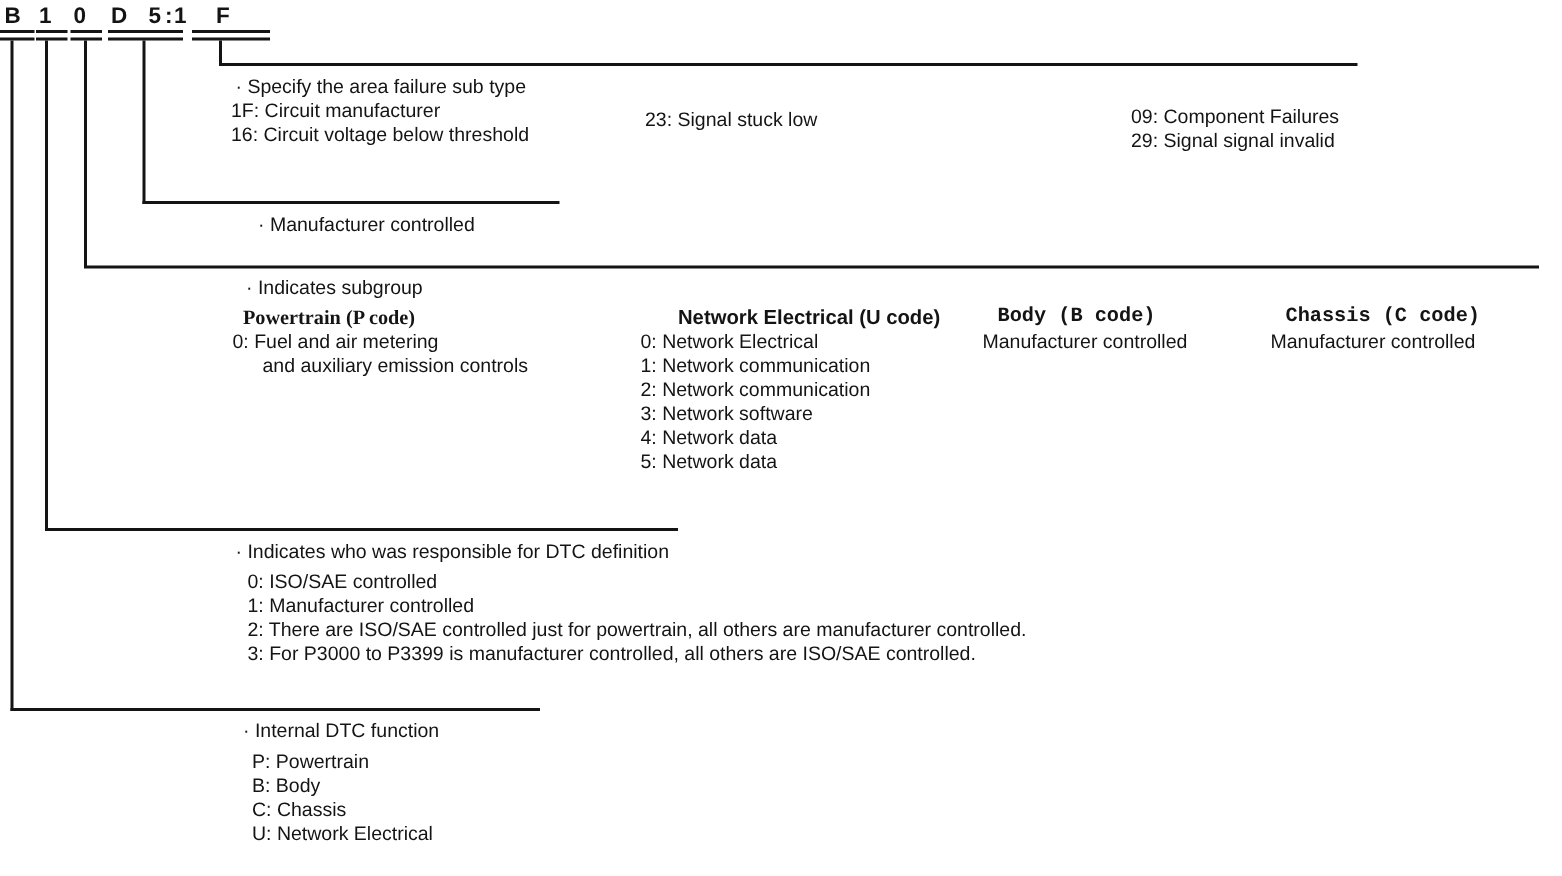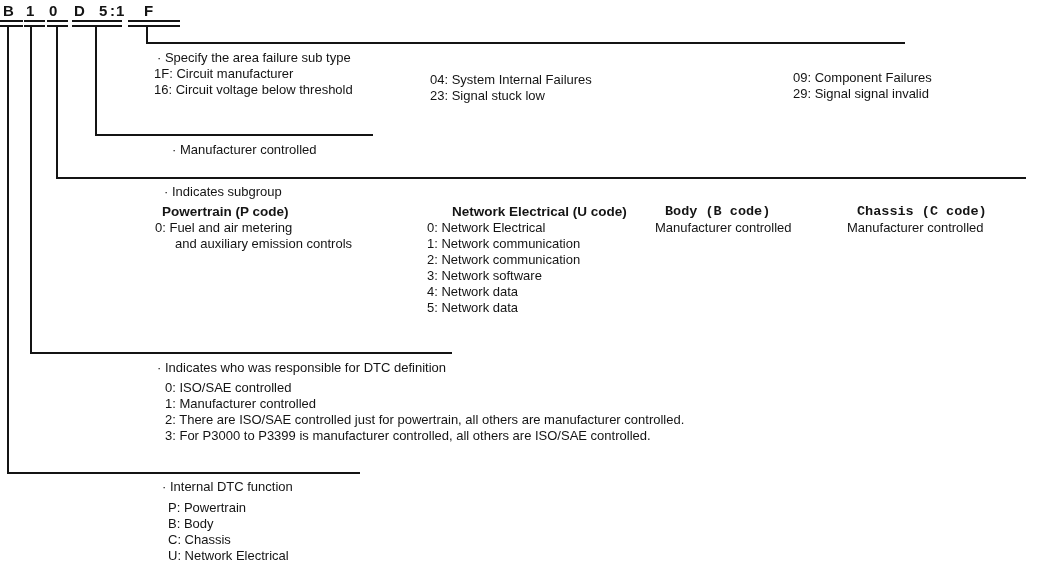--- a/index.html
+++ b/index.html
@@ -7,21 +7,21 @@
     position:relative; width:1041px; height:584px; background:#ffffff;
     font-family:"Liberation Sans", sans-serif; color:#141414; overflow:hidden;
   }
   .t { position:absolute; font-size:13px; line-height:16px; white-space:nowrap;margin-top:23px; }
   .code-char { position:absolute; top:3px; font-size:15px; font-weight:bold; line-height:16px; }
   .dbl { position:absolute; top:20px; height:7px; box-sizing:border-box;
          border-top:2px solid #141414; border-bottom:2px solid #141414; }
   .vl { position:absolute; width:2px; background:#141414; }
   .hl { position:absolute; height:2px; background:#141414; }
   .hdr { font-weight:bold; font-size:13.5px;padding-left:25px; }
-  .pl7  { padding-left:7px; }
+  .pl7  { padding-left:7px;font-family:Liberation Serif, serif; }
   .pl10 { padding-left:10px;font-family:Liberation Mono, monospace; }
   .pl20 { padding-left:20px; }
 </style>
 </head>
 <body>
 
 <div class="canvas">
 
   <span class="code-char" style="left:3px">B</span>
   <span class="code-char" style="left:26px">1</span>
@@ -49,24 +49,23 @@
   <div class="hl" style="left:56px;top:177px;width:970px"></div>
   <div class="hl" style="left:30px;top:352px;width:422px"></div>
   <div class="hl" style="left:7px;top:472px;width:353px"></div>
 
   <div class="t" style="left:157px;top:27px">· Specify the area failure sub type</div>
   <div class="t" style="left:154px;top:43px">
     <div>1F: Circuit manufacturer</div>
     <div>16: Circuit voltage below threshold</div>
   </div>
   <div class="t" style="left:430px;top:49px">
-    <div>04: System Internal Failures</div>
     <div>23: Signal stuck low</div>
   </div>
-  <div class="t" style="left:793px;top:47px">
+  <div class="t" style="left:754px;top:47px">
     <div>09: Component Failures</div>
     <div>29: Signal signal invalid</div>
   </div>
 
   <div class="t" style="left:172px;top:119px">· Manufacturer controlled</div>
 
   <div class="t" style="left:164px;top:161px">· Indicates subgroup</div>
 
   <div class="t" style="left:155px;top:181px">
     <div class="hdr pl7">Powertrain (P code)</div>

